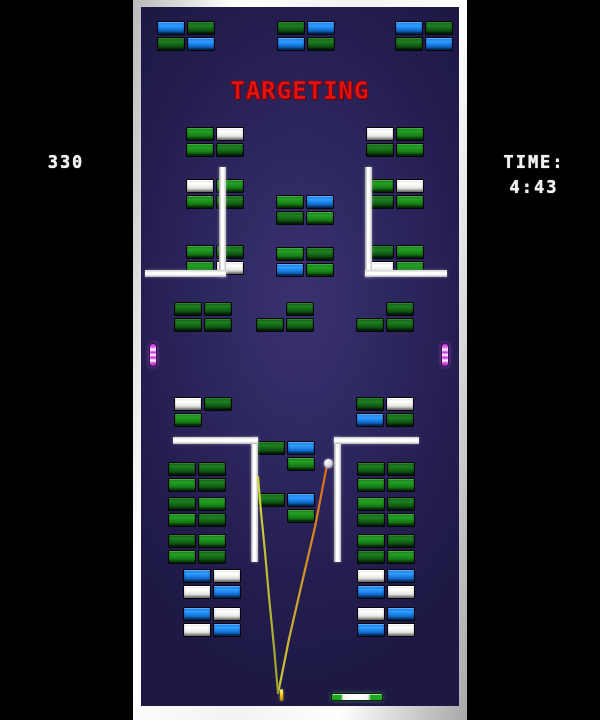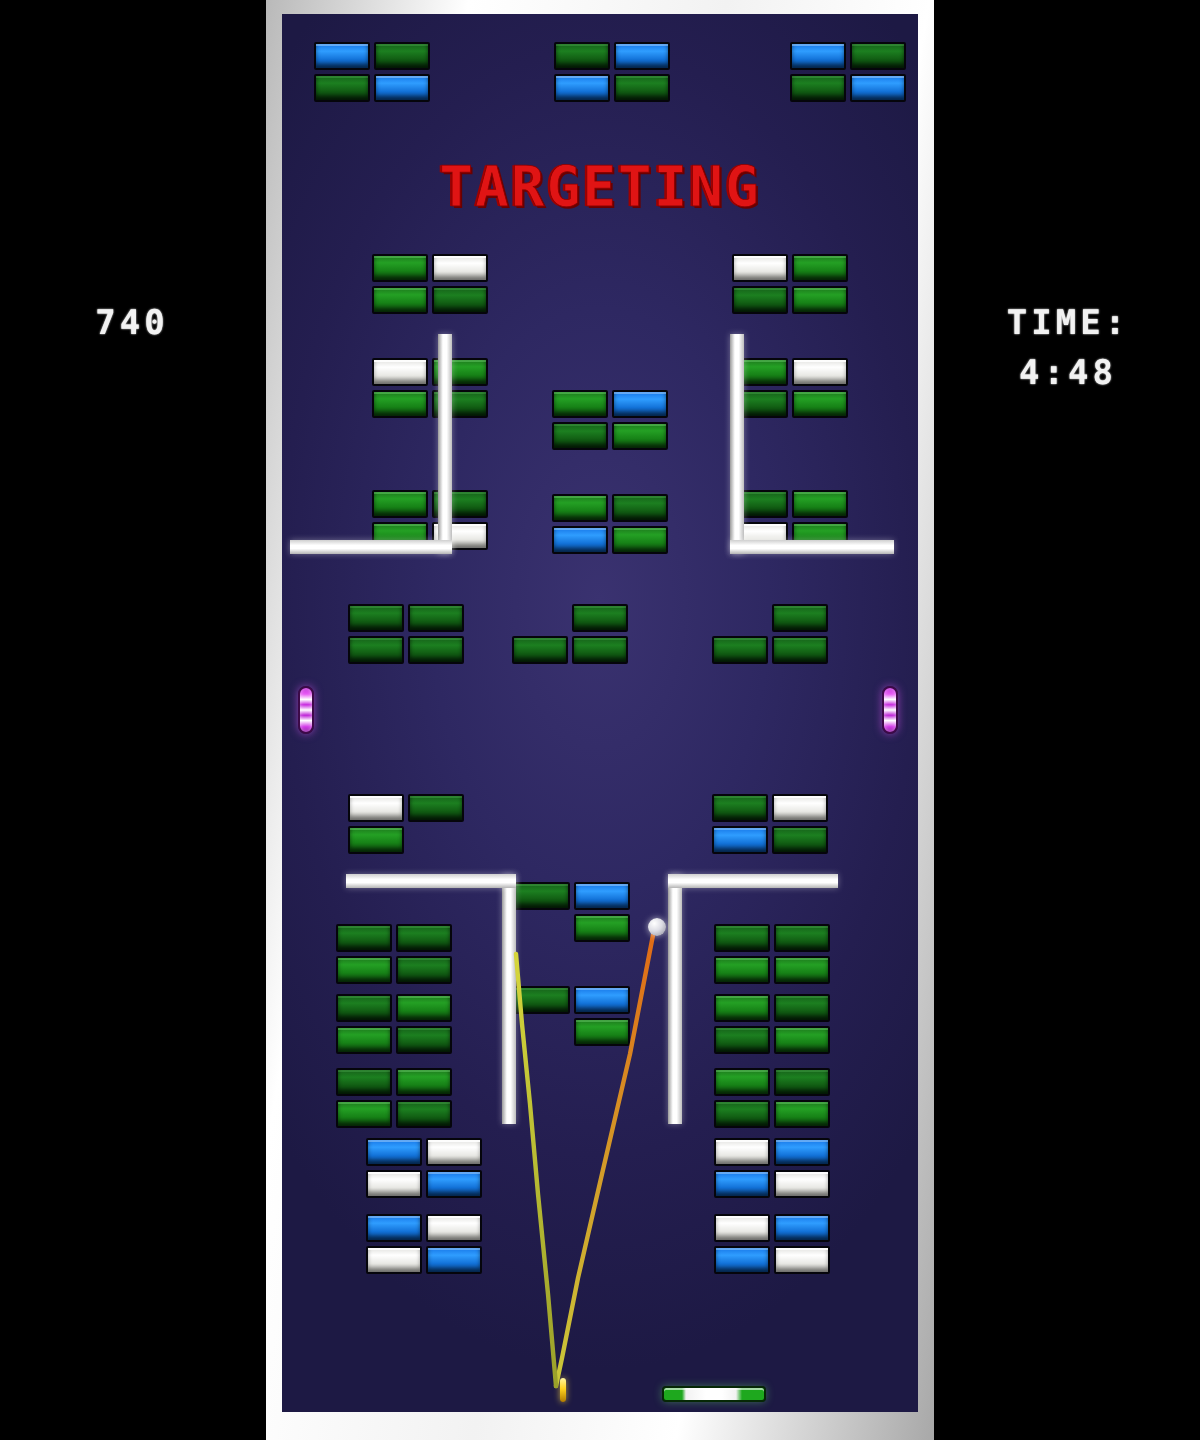--- a/index.html
+++ b/index.html
@@ -72,21 +72,21 @@
   }
   .wall.horiz {
     background:linear-gradient(180deg,#cfcfcf 0%,#ffffff 38%,#ffffff 62%,#b4b4b4 100%);
   }
 
   
   #title {
     position:absolute; left:0; right:0; top:70px;
     text-align:center;
     font-family:"DejaVu Sans Mono", monospace;
-    font-size:28px; font-weight:bold;
+    font-size:24px; font-weight:bold;
     letter-spacing:1px;
     color:#e01414;
     text-shadow:1px 1px 0 #6b0000, -1px 0 0 #a00000;
     -webkit-text-stroke:0.4px #8a0000;
   }
 
   
   #ball {
     position:absolute;
     width:9px; height:9px; border-radius:50%;
@@ -130,26 +130,26 @@
     background:linear-gradient(180deg,#fff6a0 0%,#ffd21e 45%,#b07a00 100%);
     box-shadow:0 0 3px rgba(255,220,60,.7);
   }
 </style>
 </head>
 <body>
 
 <div id="root">
 
   <div class="hud" id="hud-left">
-    <span class="val">740</span>
+    <span class="val">330</span>
   </div>
 
   <div class="hud" id="hud-right">
     <span class="lbl">TIME:</span>
-    <span class="val">4:48</span>
+    <span class="val">4:43</span>
   </div>
 
   <div id="frame">
     <div id="field">
 
       <div id="brick-layer">
           <div class="brick blue" style="left: 16px; top: 14px;"></div>
           <div class="brick dgreen" style="left: 46px; top: 14px;"></div>
           <div class="brick dgreen" style="left: 16px; top: 30px;"></div>
           <div class="brick blue" style="left: 46px; top: 30px;"></div>

